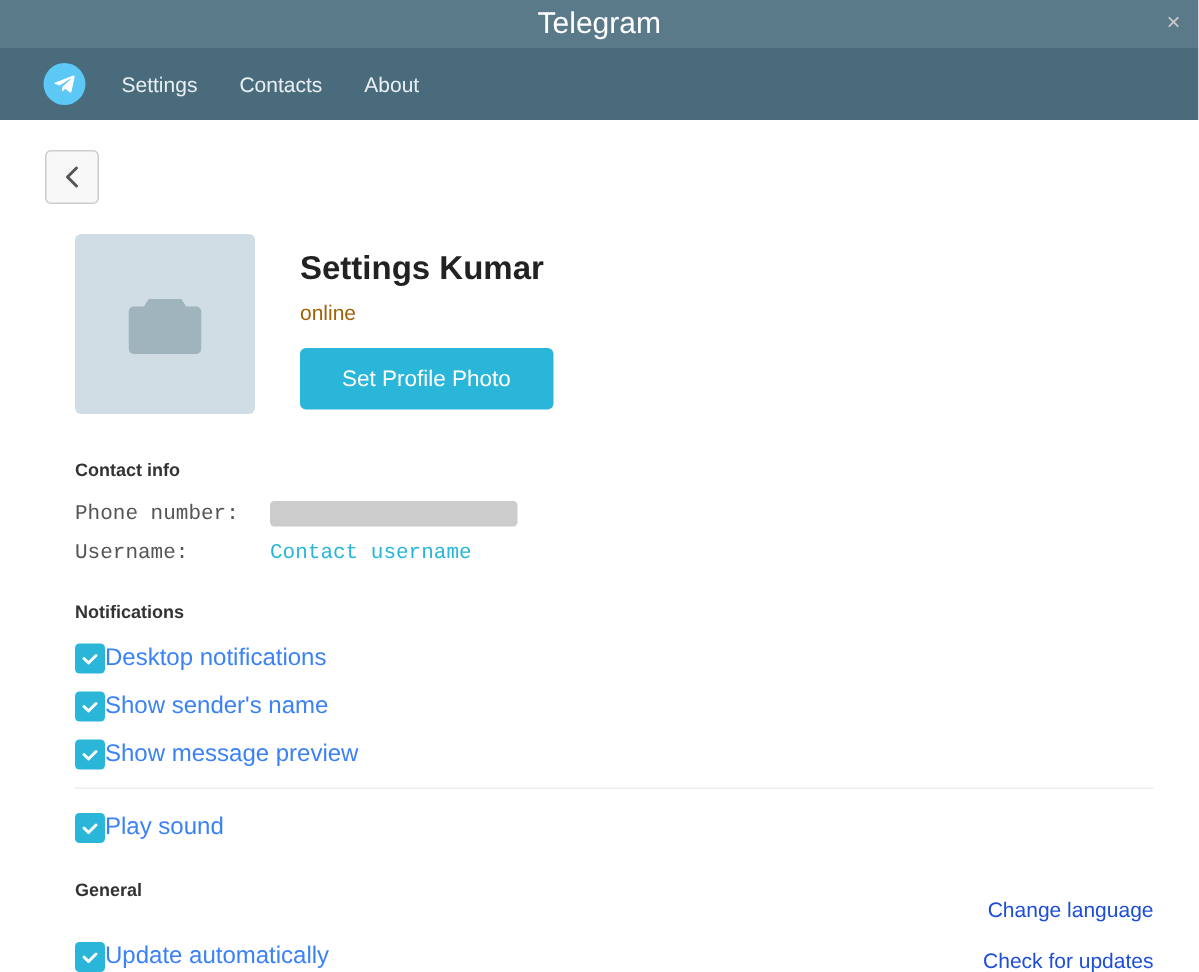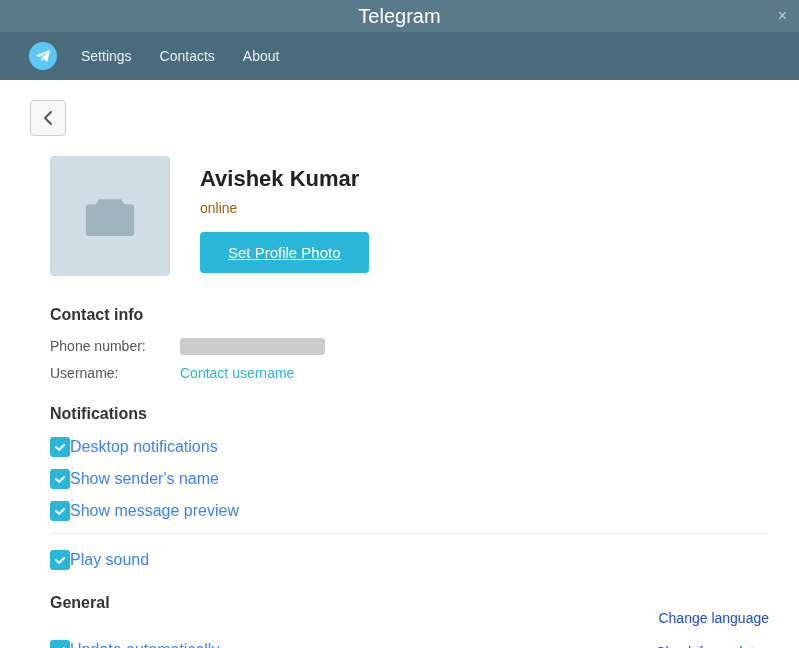--- a/index.html
+++ b/index.html
@@ -128,41 +128,41 @@
     }
     .set-photo-btn {
       background: #29b6d8;
       color: white;
       border: none;
       padding: 12px 28px;
       font-size: 15px;
       border-radius: 4px;
       cursor: pointer;
       margin-top: 8px;
-      text-decoration: underline;
     }
 
     
     .section {
       margin-left: 20px;
       margin-bottom: 24px;
     }
     .section-title {
-      font-size: 16px;
+      font-size: 12px;
       font-weight: 600;
       color: #333;
       margin-bottom: 14px;
     }
 
     
     .contact-row {
       display: flex;
-      align-items: flex-start;
+      align-items: flex-end;
       margin-bottom: 10px;
       font-size: 14px;
+      font-family: Liberation Mono, monospace;
     }
     .contact-label {
       color: #555;
       width: 130px;
       flex-shrink: 0;
     }
     .contact-link {
       color: #29b6d8;
       cursor: pointer;
       text-decoration: none;
@@ -252,21 +252,21 @@
   </div>
 
   
   <div class="profile-section">
     <div class="avatar-placeholder">
       <svg viewBox="0 0 24 24">
         <path d="M12 15.2A3.2 3.2 0 1 0 12 8.8a3.2 3.2 0 0 0 0 6.4zm0 1.6a4.8 4.8 0 1 1 0-9.6 4.8 4.8 0 0 1 0 9.6zM2 6.4h3.2l1.6-2.4h10.4l1.6 2.4H22a1.6 1.6 0 0 1 1.6 1.6v12a1.6 1.6 0 0 1-1.6 1.6H2A1.6 1.6 0 0 1 .4 20V8a1.6 1.6 0 0 1 1.6-1.6z" fill="#a0b4be"></path>
       </svg>
     </div>
     <div class="profile-info">
-      <div class="profile-name">Avishek Kumar</div>
+      <div class="profile-name">Settings Kumar</div>
       <div class="profile-status">online</div>
       <button class="set-photo-btn">Set Profile Photo</button>
     </div>
   </div>
 
   
   <div class="section">
     <div class="section-title">Contact info</div>
 
     <div class="contact-row">

